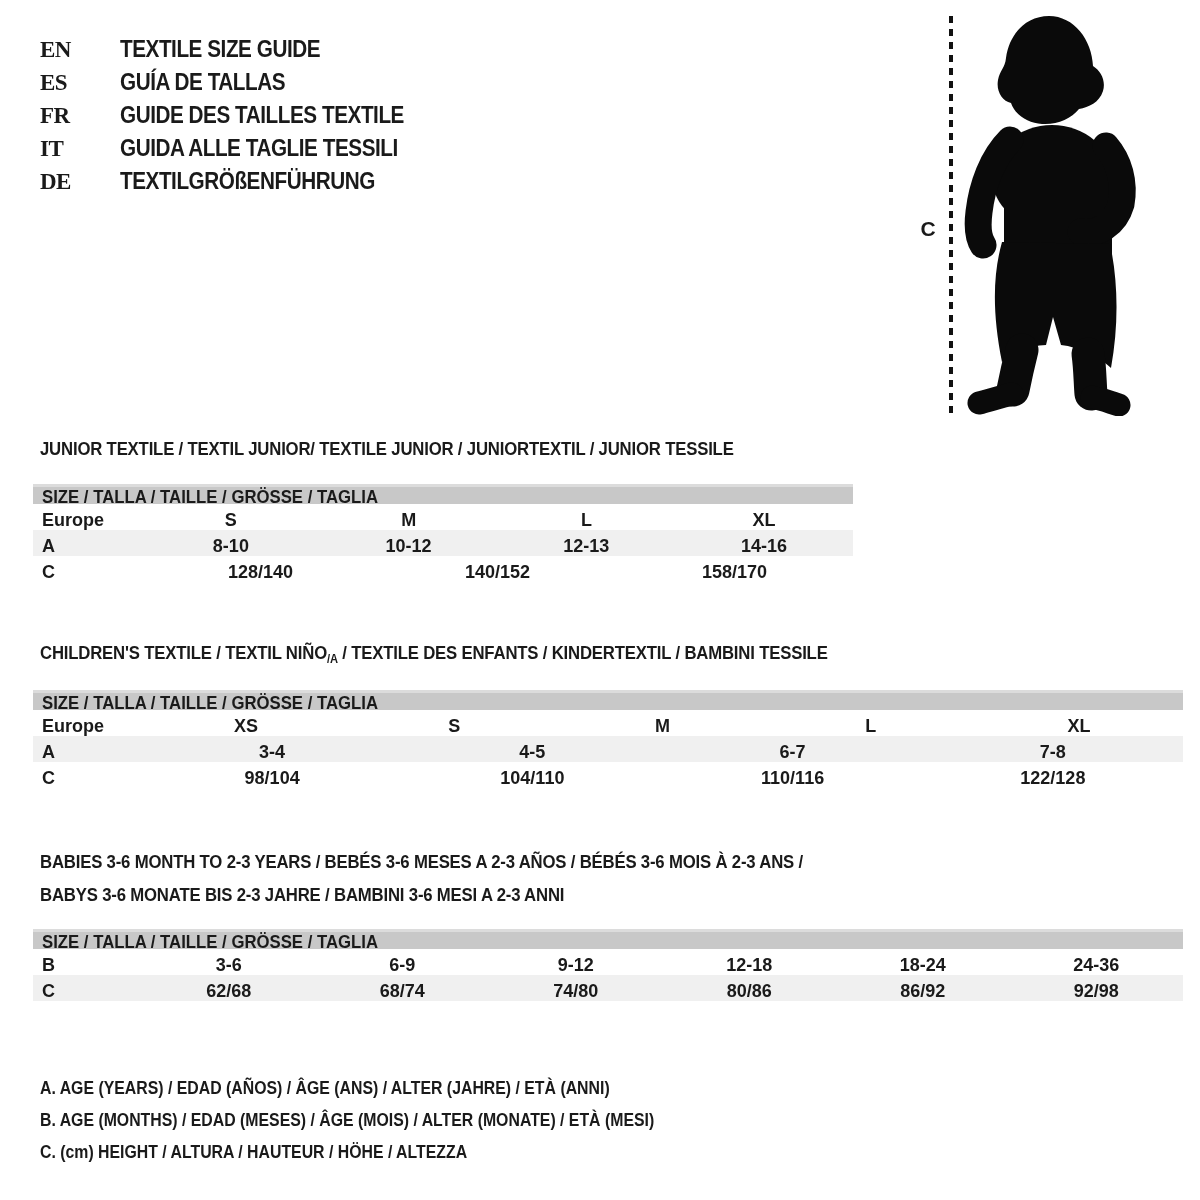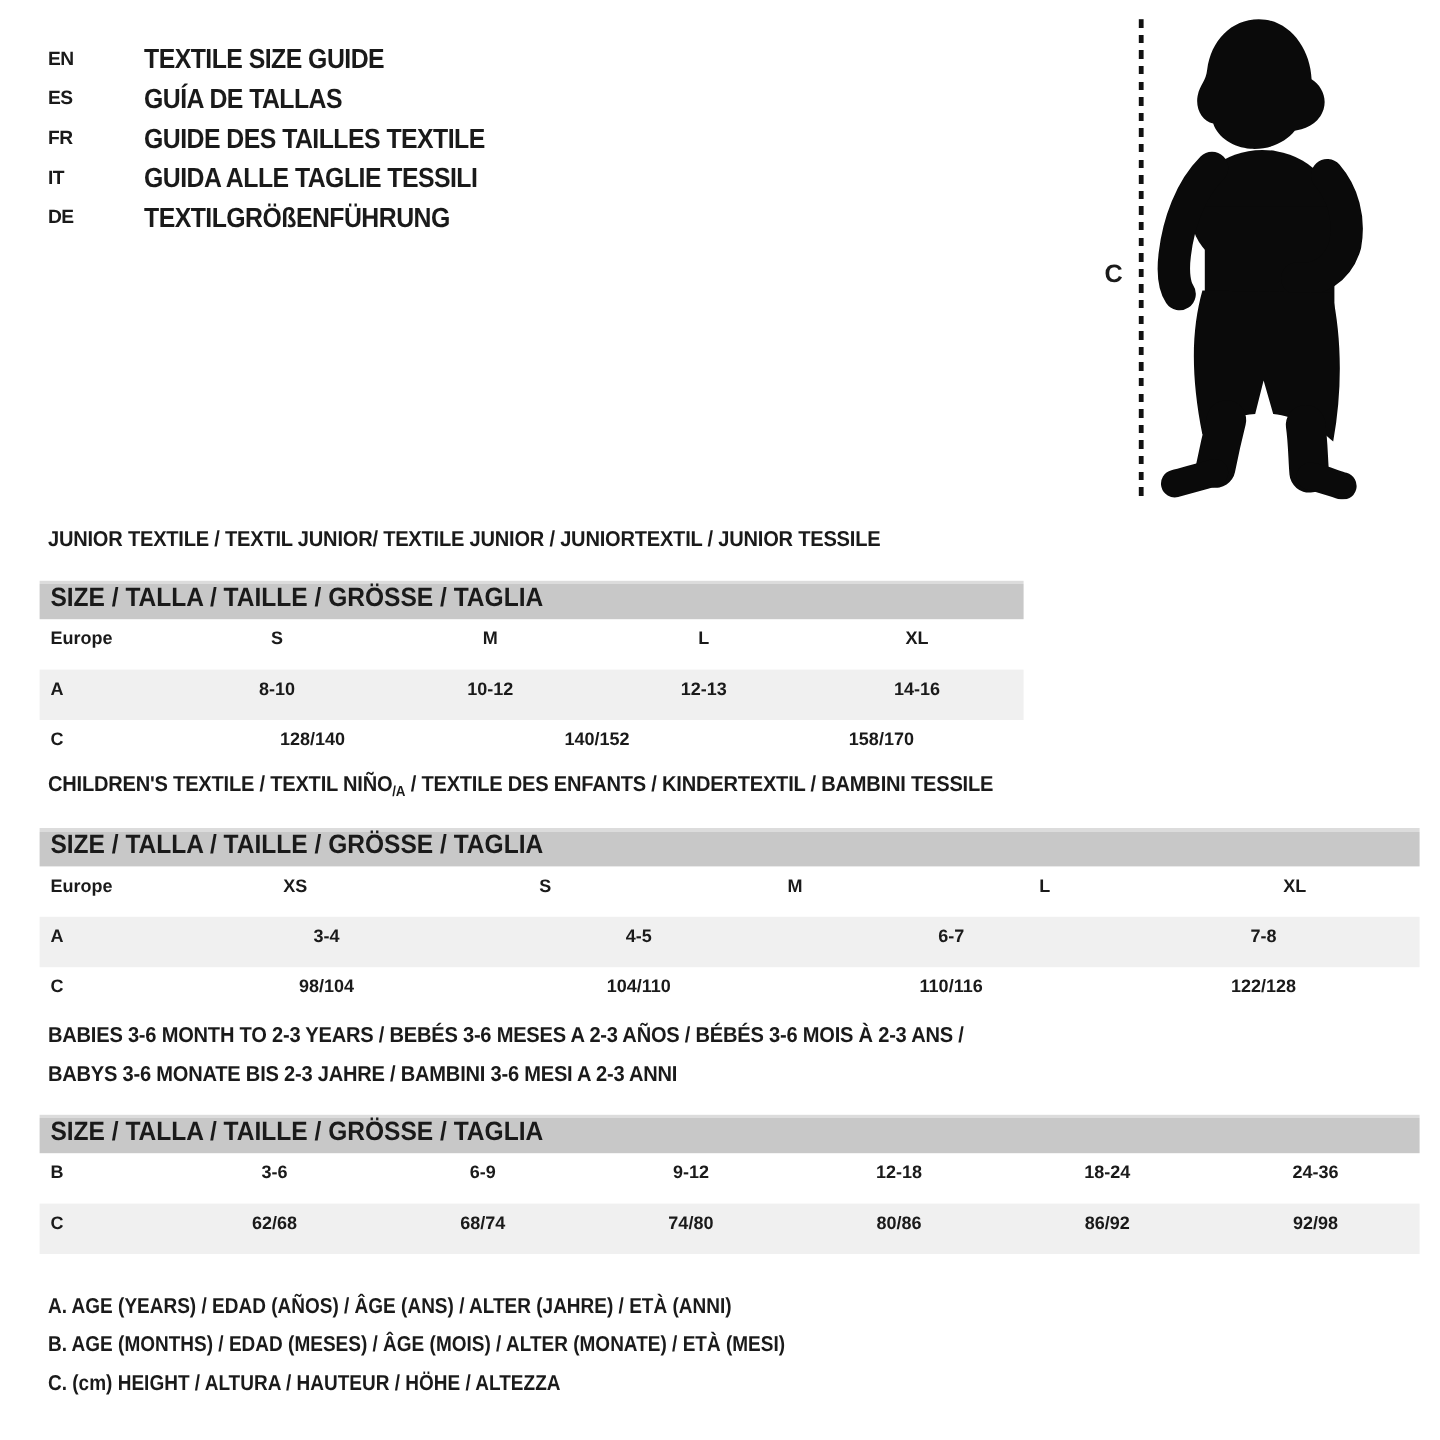--- a/index.html
+++ b/index.html
@@ -3,21 +3,21 @@
 <meta charset="utf-8">
 <style>
   html,body{margin:0;padding:0;background:#ffffff;}
   .page{
     position:relative;width:1200px;height:1200px;background:#ffffff;
     font-family:"Liberation Sans",sans-serif;color:#1a1a1a;overflow:hidden;
   }
   
   .lang-block{position:absolute;left:40px;top:33px;}
   .lang-row{display:flex;height:33px;align-items:center;}
-  .lang-code{width:80px;font-size:16px;font-weight:700;letter-spacing:-0.5px;}
+  .lang-code{width:80px;font-size:23px;font-weight:700;letter-spacing:-0.5px;font-family:Liberation Serif, serif;}
   .lang-label{
     font-size:23px;font-weight:700;letter-spacing:-0.5px;white-space:nowrap;
     transform:scaleX(0.9);transform-origin:0 50%;
   }
   
   .measure-line{
     position:absolute;left:949px;top:16px;width:4px;height:400px;
     background:repeating-linear-gradient(to bottom,#111111 0 7px,transparent 7px 13px);
   }
   .measure-label{
@@ -28,26 +28,26 @@
   
   .section-title{
     position:absolute;left:40px;height:24px;line-height:24px;
     font-size:18px;font-weight:700;letter-spacing:-0.2px;white-space:nowrap;
     transform:scaleX(0.93);transform-origin:0 50%;
   }
   .title-sub{font-size:12px;position:relative;top:4px;font-weight:700;}
   
   .size-table{position:absolute;left:33px;}
   .t-header{
-    height:32px;line-height:27px;padding-left:9px;
+    height:20px;line-height:27px;padding-left:9px;
     background:linear-gradient(#dcdcdc 0,#dcdcdc 3px,#c8c8c8 3px);
-    font-size:22px;font-weight:700;white-space:nowrap;
+    font-size:18px;font-weight:700;white-space:nowrap;
   }
   .t-header > span{display:inline-block;transform:scaleX(0.93);transform-origin:0 50%;}
-  .t-row{display:flex;height:42px;line-height:33px;font-size:15px;font-weight:700;}
+  .t-row{display:flex;height:26px;line-height:33px;font-size:18px;font-weight:700;}
   .t-row.alt{background:#f0f0f0;}
   .cell-label{width:100px;padding-left:9px;}
   .cell{flex:1;text-align:center;}
   
   .legend-line{
     position:absolute;left:40px;height:24px;line-height:24px;
     font-size:18px;font-weight:700;white-space:nowrap;
     transform:scaleX(0.88);transform-origin:0 50%;
   }
 </style>

